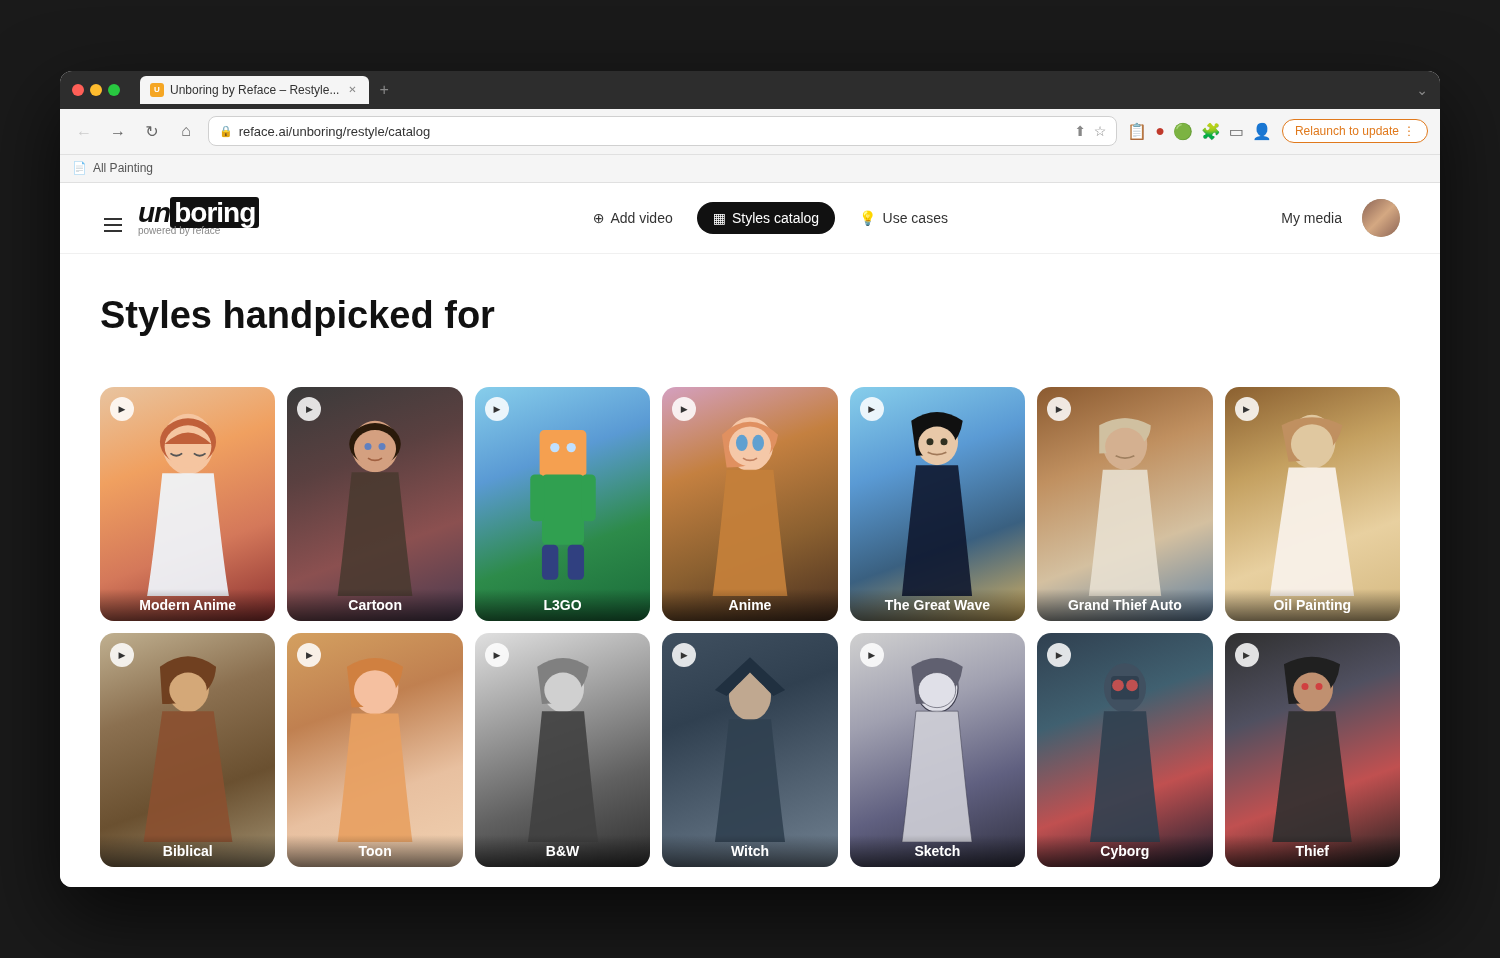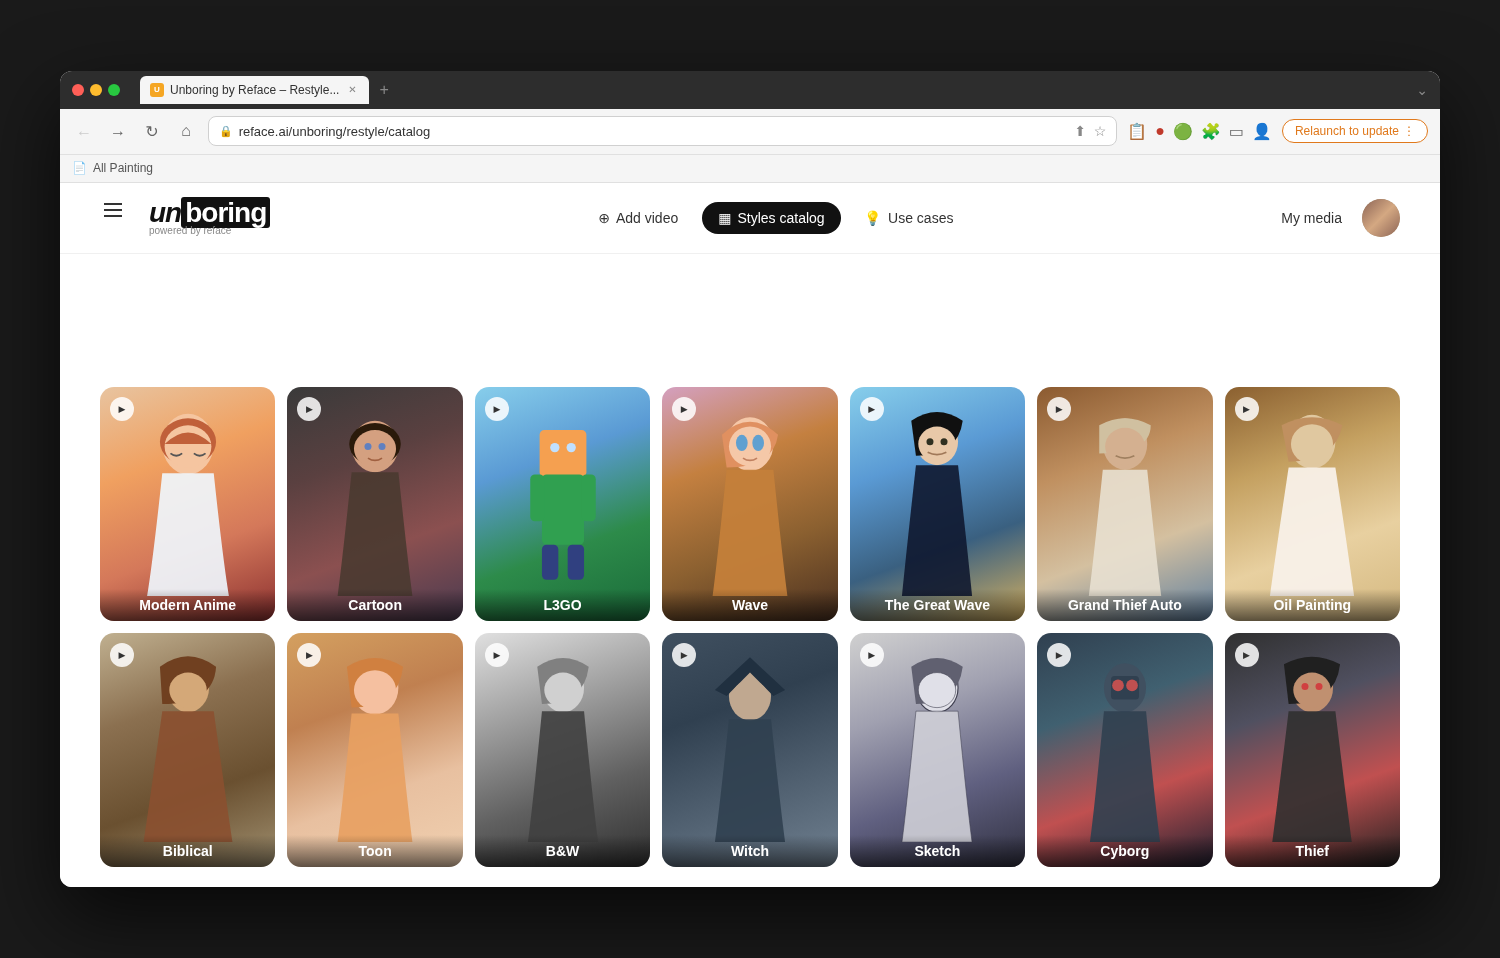--- a/index.html
+++ b/index.html
@@ -151,21 +151,21 @@
       min-height: 700px;
     }
 
     
     .app-header {
       display: flex;
       align-items: center;
       padding: 16px 40px;
       border-bottom: 1px solid #f0f0f0;
     }
-    .logo-area { display: flex; align-items: flex-start; gap: 23px; }
+    .logo-area { display: flex; align-items: flex-end; gap: 12px; }
     .hamburger {
       display: flex; flex-direction: column; gap: 4px;
       cursor: pointer; padding: 4px;
     }
     .hamburger span { width: 18px; height: 2px; background: #333; display: block; }
     .logo-text {
       font-size: 28px;
       font-weight: 900;
       color: #111;
       letter-spacing: -1px;
@@ -356,21 +356,21 @@
       <div class="header-right">
         <span class="my-media-text">My media</span>
         <div class="avatar">
           <div class="avatar-img"></div>
         </div>
       </div>
     </div>
 
     <div class="hero-section">
       <h1 class="hero-title">
-        <br>
+        <span>Styles handpicked for</span><br>
       </h1>
     </div>
 
     <div class="styles-grid" id="styles-grid">
     <div class="style-card" style="background: linear-gradient(160deg, rgb(232, 196, 160) 0%, rgb(240, 160, 96) 33%, rgb(212, 120, 90) 66%, rgb(139, 48, 48) 100%);">
     <div style="position:absolute;inset:0;overflow:hidden;">
       <svg viewBox="0 0 100 160" style="position:absolute;bottom:25px;left:50%;transform:translateX(-50%);width:85%;height:80%;">
       <ellipse cx="50" cy="30" rx="22" ry="26" fill="#f5c5a0"></ellipse>
       <path d="M28 55 Q20 130 15 160 L85 160 Q80 130 72 55 Z" fill="#f0f8ff" opacity="0.9"></path>
       <ellipse cx="50" cy="28" rx="24" ry="20" fill="#c0603a"></ellipse>
@@ -420,21 +420,21 @@
       <ellipse cx="50" cy="30" rx="20" ry="23" fill="#f5c8a8"></ellipse>
       <path d="M30 52 Q22 130 18 160 L82 160 Q78 130 70 52 Z" fill="#c4803a" opacity="0.95"></path>
       <path d="M26 22 Q50 0 74 22 Q70 50 30 50 Z" fill="#e09060"></path>
       <ellipse cx="50" cy="32" rx="18" ry="17" fill="#f5c8a8"></ellipse>
       <ellipse cx="43" cy="29" rx="5" ry="7" fill="#60a0d0"></ellipse>
       <ellipse cx="57" cy="29" rx="5" ry="7" fill="#60a0d0"></ellipse>
       <path d="M44 42 Q50 46 56 42" stroke="#c08060" stroke-width="1.5" fill="none"></path>
     </svg>
     </div>
     <div class="play-btn">▶</div>
-    <div class="card-label">Wave</div>
+    <div class="card-label">Anime</div>
   </div>
         <div class="style-card" style="background: linear-gradient(160deg, rgb(135, 206, 235) 0%, rgb(90, 154, 212) 33%, rgb(58, 96, 128) 66%, rgb(212, 176, 96) 100%);">
     <div style="position:absolute;inset:0;overflow:hidden;">
       <svg viewBox="0 0 100 160" style="position:absolute;bottom:25px;left:50%;transform:translateX(-50%);width:85%;height:80%;">
       <ellipse cx="50" cy="28" rx="18" ry="20" fill="#e8c8a8"></ellipse>
       <path d="M32 48 Q24 120 20 160 L80 160 Q76 120 68 48 Z" fill="#101830" opacity="0.9"></path>
       <path d="M28 10 Q50 -5 72 10 Q68 40 32 40 Z" fill="#101010"></path>
       <ellipse cx="50" cy="30" rx="16" ry="15" fill="#e8c8a8"></ellipse>
       <path d="M42 37 Q50 41 58 37" stroke="#a07858" stroke-width="1.5" fill="none"></path>
       <circle cx="44" cy="28" r="3" fill="#303020"></circle>

